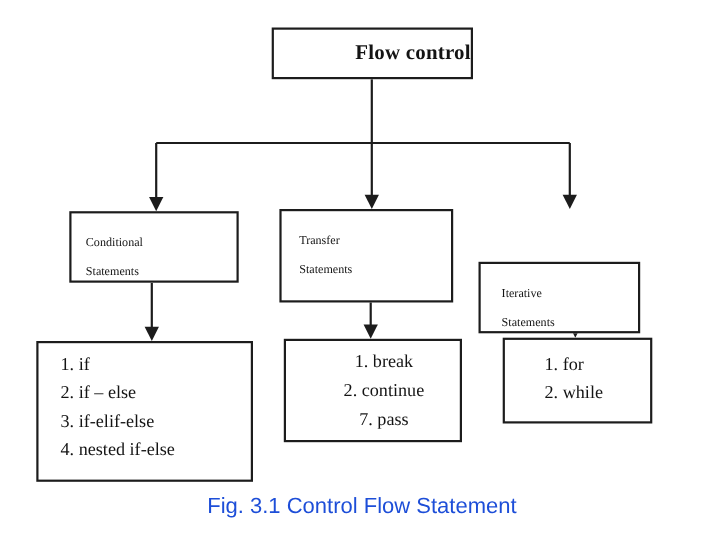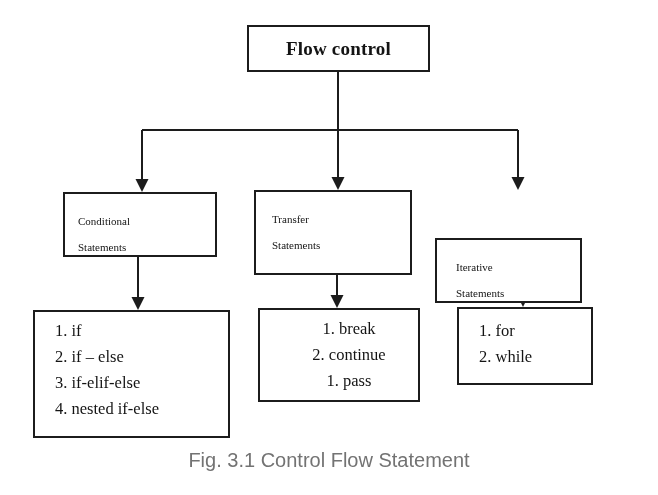--- a/index.html
+++ b/index.html
@@ -25,51 +25,51 @@
     position: absolute;
     box-sizing: border-box;
     border: 2px solid #1c1c1c;
     background: #ffffff;
   }
   .root-box {
     left: 247px; top: 25px;
     width: 183px; height: 47px;
     display: flex;
     align-items: center;
-    justify-content: center;
+    justify-content: flex-end;
     font-size: 19px;
     font-weight: bold;
     letter-spacing: 0.2px;
     font-family: Liberation Serif, serif;
   }
   .title-box {
     font-size: 11px;
     line-height: 26px;
     padding-top: 14px;
   }
   .title-box .line { white-space: nowrap; }
   .box-conditional { left: 63px;  top: 192px; width: 154px; height: 65px; padding-left: 13px; }
   .box-transfer    { left: 254px; top: 190px; width: 158px; height: 85px; padding-left: 16px; }
   .box-iterative   { left: 435px; top: 190px; width: 147px; height: 65px; padding-left: 19px; margin-top: 48px; }
   .list-box {
     font-size: 16.5px;
     line-height: 26px;
   }
   .box-list-conditional { left: 33px;  top: 310px; width: 197px; height: 128px; padding: 6px 0 0 20px; }
   .box-list-transfer    { left: 258px; top: 308px; width: 162px; height: 94px;  padding: 6px 0 0 20px; text-align: center; }
-  .box-list-iterative   { left: 457px; top: 307px; width: 136px; height: 78px;  padding: 9px 0 0 20px; }
+  .box-list-iterative   { left: 457px; top: 307px; width: 136px; height: 78px;  padding: 9px 0 0 36px; }
   .list-item { white-space: nowrap; }
   .caption {
     position: absolute;
     left: 0; top: 449px;
     width: 100%;
     text-align: center;
     font-family: "Liberation Sans", sans-serif;
     font-size: 20px;
-    color: #737373;
+    color: #1d4ed8;
   }
 </style>
 </head>
 <body>
 
 <div class="canvas">
 
   <svg class="connector-layer" width="658" height="495" viewBox="0 0 658 495" stroke="#1c1c1c" stroke-width="2" fill="#1c1c1c">
 
     <line x1="338" y1="72" x2="338" y2="179" fill="none"></line>
@@ -115,21 +115,21 @@
   <div class="box list-box box-list-conditional">
     <div class="list-item">1. if</div>
     <div class="list-item">2. if – else</div>
     <div class="list-item">3. if-elif-else</div>
     <div class="list-item">4. nested if-else</div>
   </div>
 
   <div class="box list-box box-list-transfer">
     <div class="list-item">1. break</div>
     <div class="list-item">2. continue</div>
-    <div class="list-item">1. pass</div>
+    <div class="list-item">7. pass</div>
   </div>
 
   <div class="box list-box box-list-iterative">
     <div class="list-item">1. for</div>
     <div class="list-item">2. while</div>
   </div>
 
   <div class="caption">Fig. 3.1 Control Flow Statement</div>
 
 </div>

